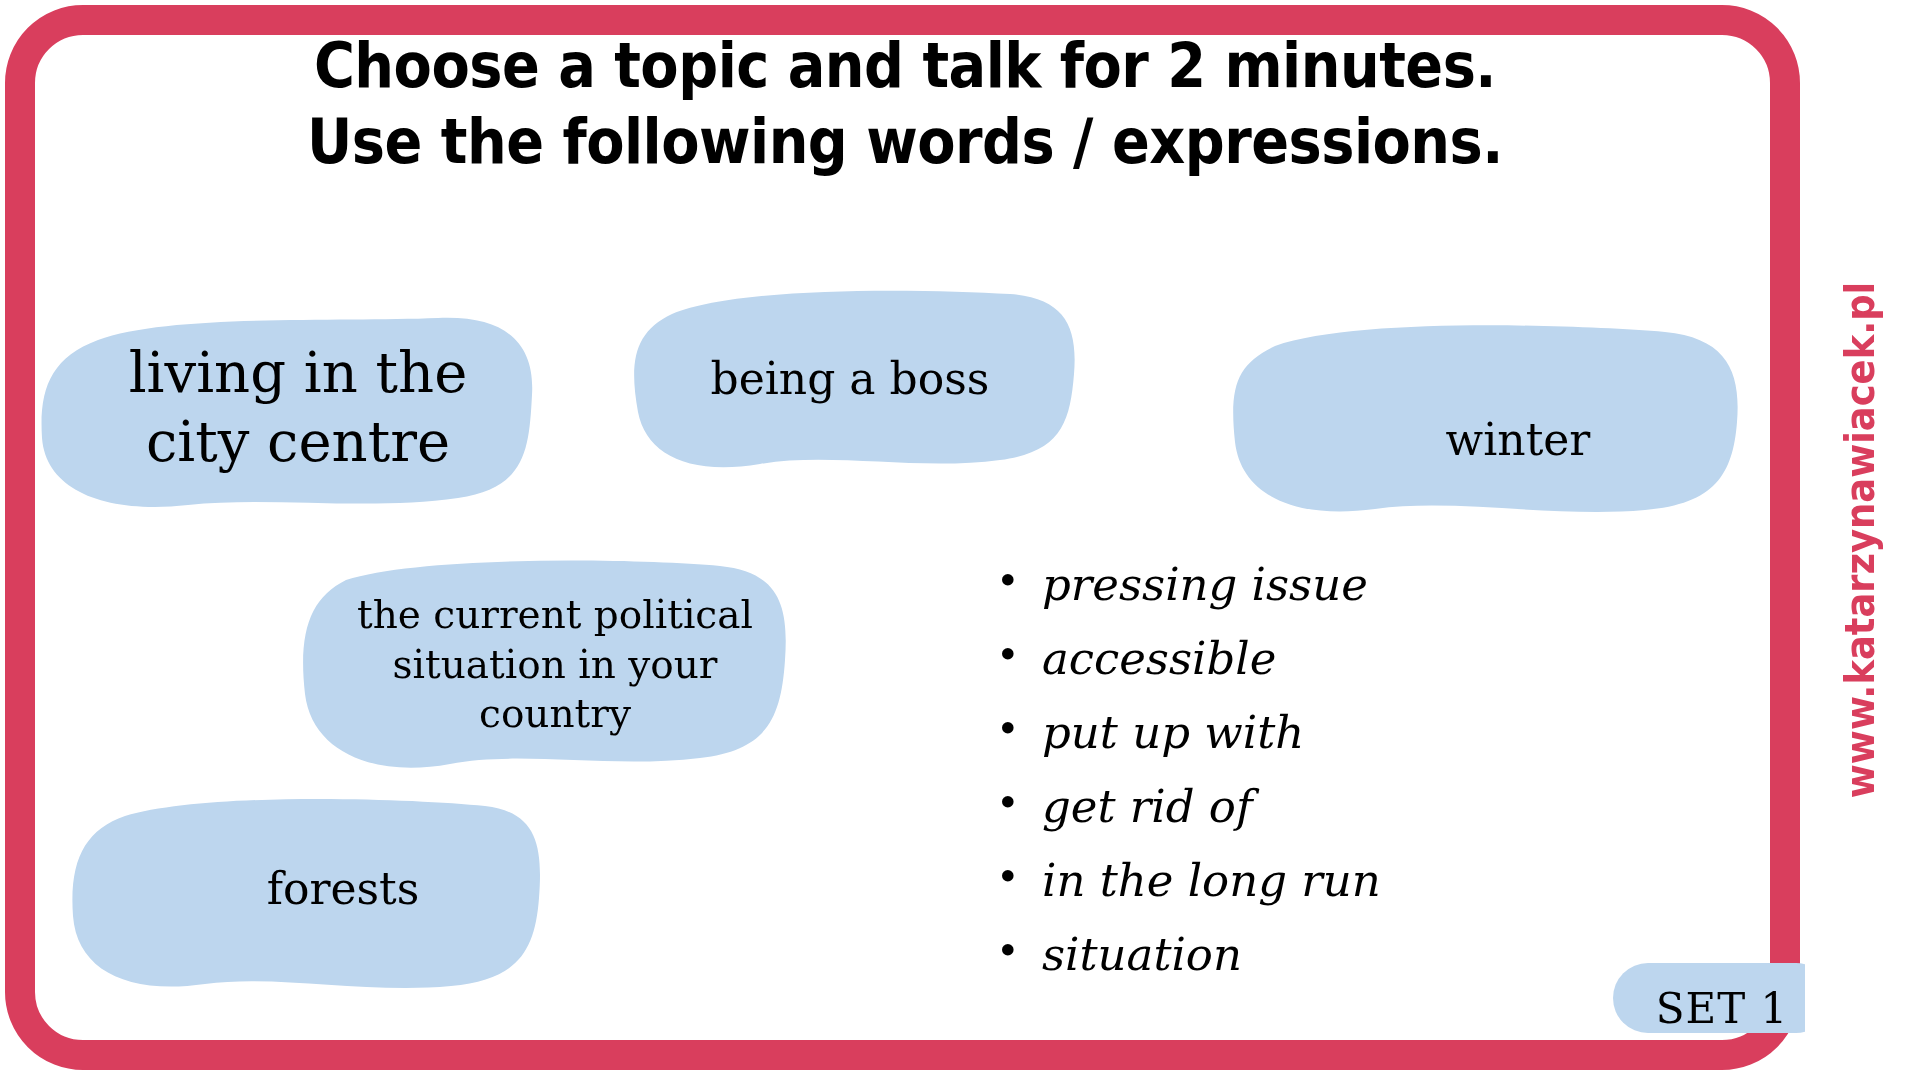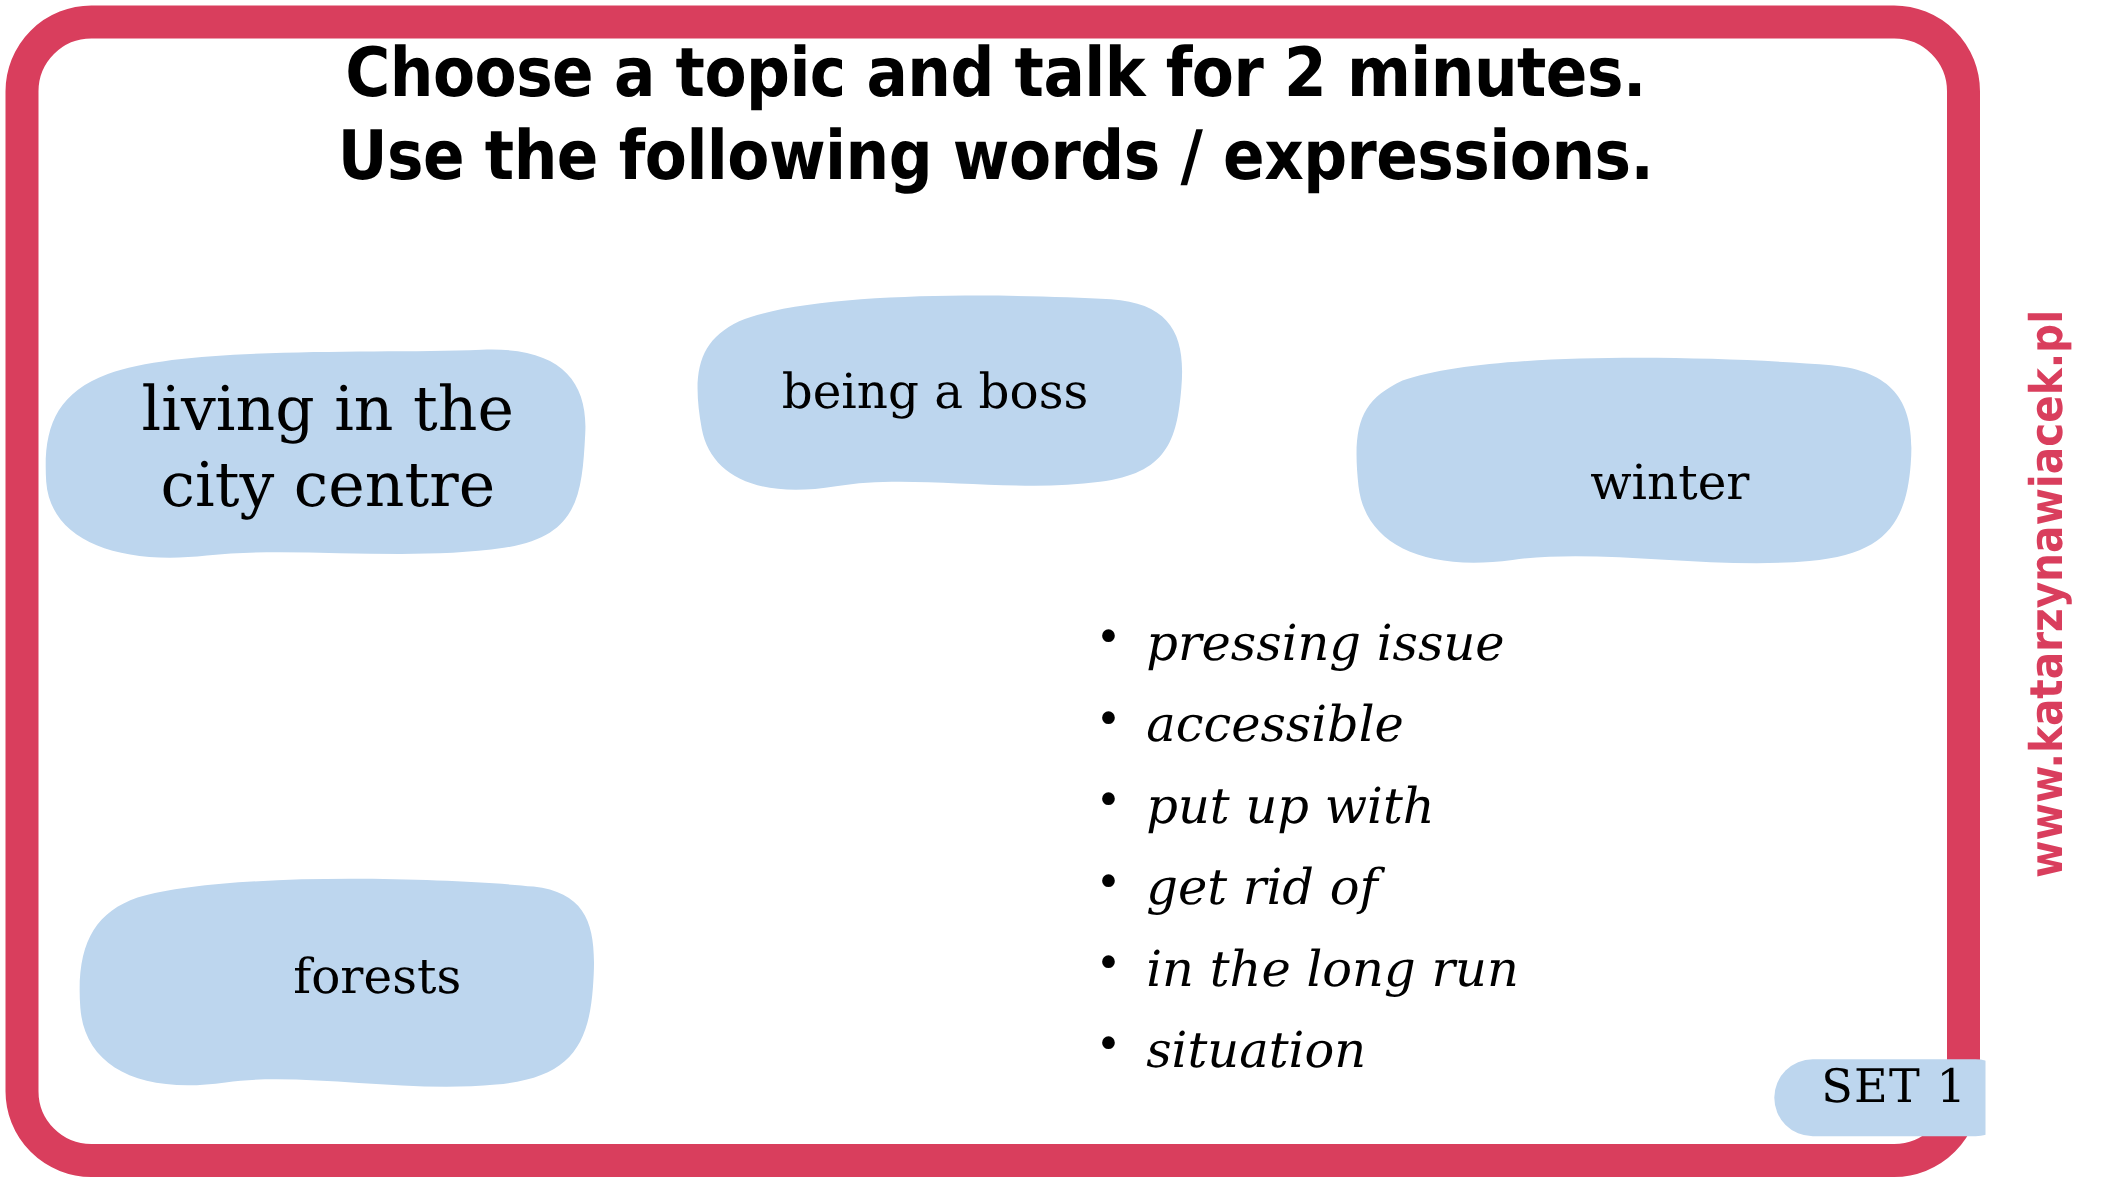--- a/index.html
+++ b/index.html
@@ -77,21 +77,21 @@
     line-height: 1.23;
     padding: 0 34px;
     box-sizing: border-box;
     width: 100%;
   }
 
   
   #blob-city    { left: 38px;   top: 300px; width: 500px;  height: 215px; }
   #blob-city .blob-text { font-size: 56px; padding-left: 70px; padding-right: 50px; }
 
-  #blob-boss    { left: 620px;  top: 262px; width: 460px;  height: 190px; }
+  #blob-boss    { left: 620px;  top: 284px; width: 460px;  height: 190px; }
   #blob-boss .blob-text { font-size: 44px; }
 
   #blob-winter  { left: 1215px; top: 310px; width: 530px;  height: 215px; }
   #blob-winter .blob-text { font-size: 44px; padding-left: 110px; margin-top: 46px; }
 
   #blob-politics{ left: 300px;  top: 552px; width: 490px;  height: 225px; }
   #blob-politics .blob-text { font-size: 39px; line-height: 1.28; padding-left: 46px; padding-right: 26px; }
 
   #blob-forests { left: 65px;   top: 782px; width: 480px;  height: 215px; }
   #blob-forests .blob-text { font-size: 44px; padding-left: 110px; }
@@ -129,21 +129,21 @@
   
   #set-badge {
     position: absolute;
     left: 1613px;
     top: 963px;
     width: 218px;
     height: 70px;
     border-radius: 36px;
     background: var(--blob, #bdd6ee);
     display: flex;
-    align-items: flex-start;
+    align-items: flex-end;
     justify-content: center;
     font-family: "DejaVu Serif", "Liberation Serif", serif;
     font-size: 42px;
     color: #000000;
     letter-spacing: 1px;
     z-index: 5;
   }
 
   
   #site-url {
@@ -201,20 +201,28 @@
 
   <div class="blob" id="blob-winter">
     <svg viewBox="0 0 530 215" preserveAspectRatio="none">
       <path d="M 60 36 C 140 8, 350 14, 450 22 C 512 28, 526 62, 522 112
                C 518 164, 500 194, 430 200 C 340 208, 240 188, 160 199
                C 78 210, 26 184, 20 132 C 14 76, 22 54, 60 36 Z" fill="#bdd6ee"></path>
     </svg>
     <div class="blob-text">winter</div>
   </div>
 
+  <div class="blob" id="blob-politics">
+    <svg viewBox="0 0 490 225" preserveAspectRatio="none">
+      <path d="M 46 28 C 120 4, 330 6, 420 14 C 478 20, 489 52, 485 108
+               C 481 168, 466 198, 400 206 C 310 217, 220 198, 150 212
+               C 74 226, 12 200, 5 142 C -2 80, 10 46, 46 28 Z" fill="#bdd6ee"></path>
+    </svg>
+    <div class="blob-text">the current political situation in your country</div>
+  </div>
 
   <div class="blob" id="blob-forests">
     <svg viewBox="0 0 480 215" preserveAspectRatio="none">
       <path d="M 60 34 C 140 10, 340 16, 420 24 C 472 30, 478 64, 474 116
                C 470 170, 452 198, 386 204 C 300 212, 210 192, 140 202
                C 62 213, 12 188, 8 134 C 4 78, 20 48, 60 34 Z" fill="#bdd6ee"></path>
     </svg>
     <div class="blob-text">forests</div>
   </div>
 

